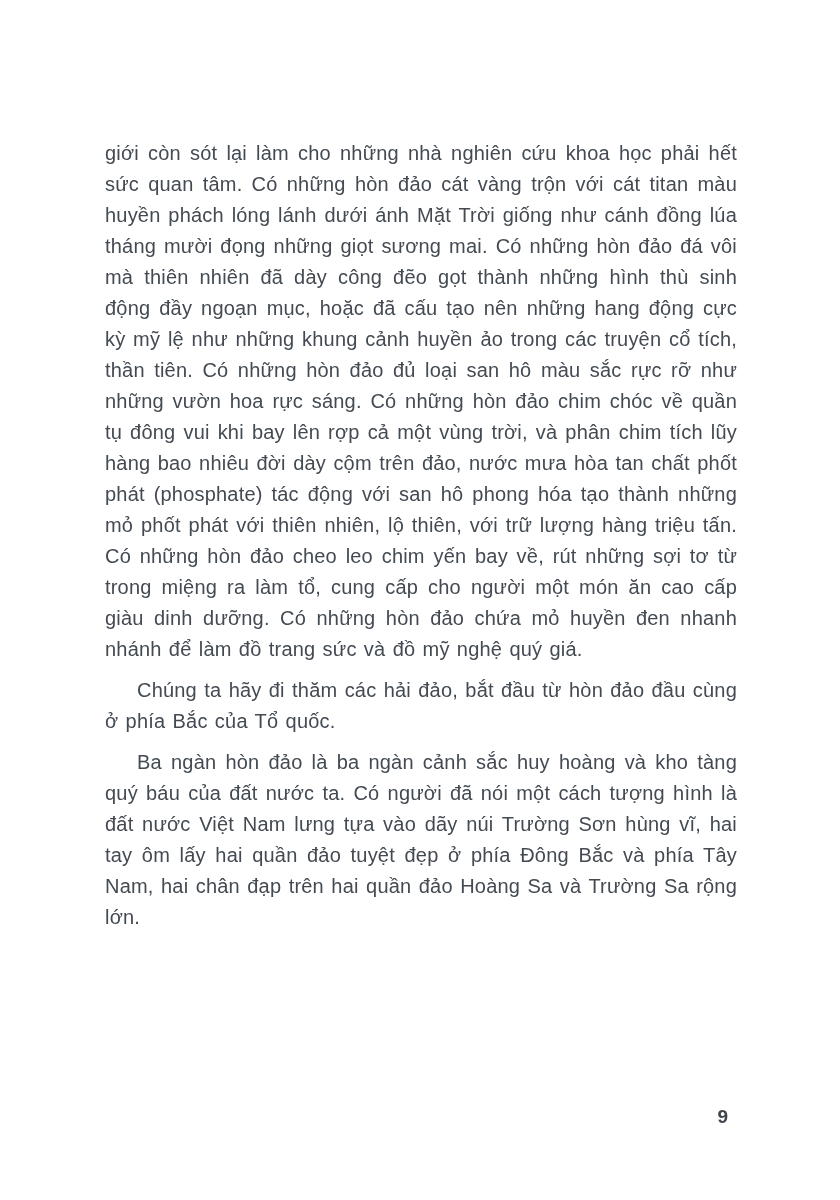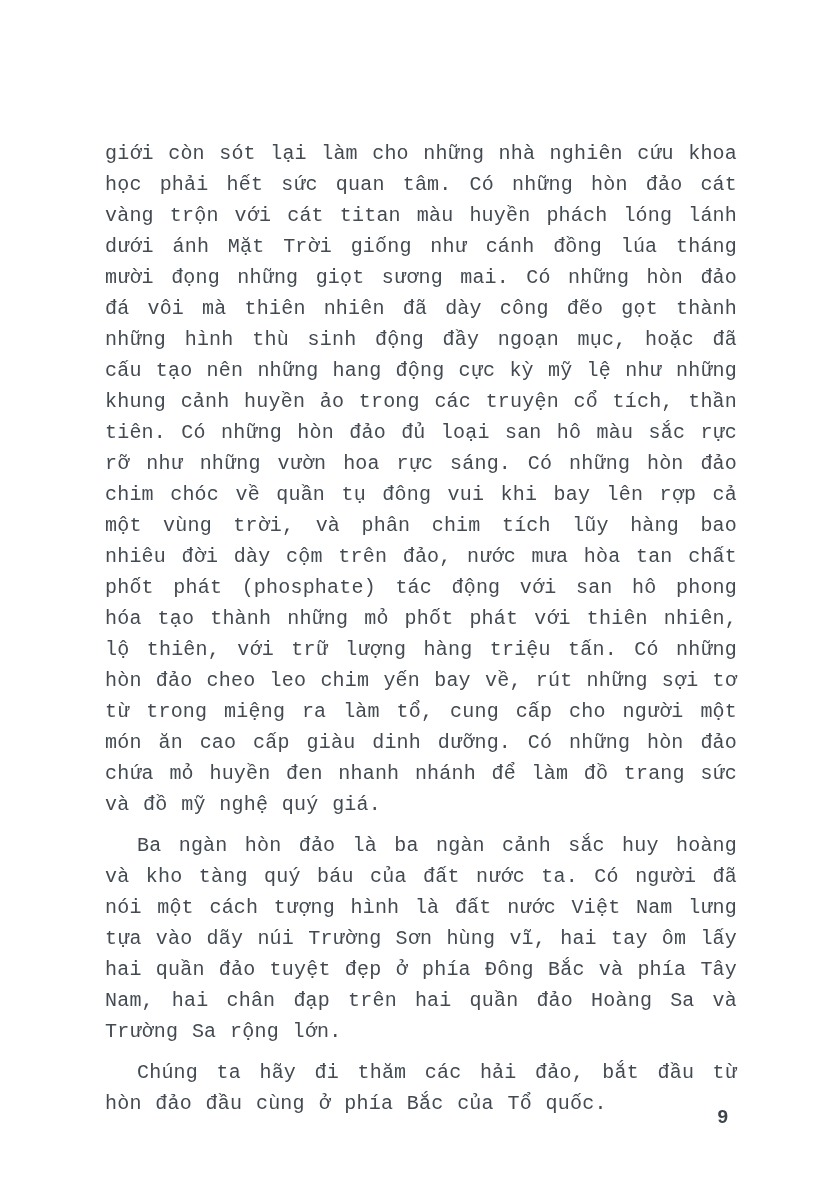--- a/index.html
+++ b/index.html
@@ -26,21 +26,20 @@
     width: 100%;
   }
   .para {
     margin: 0;
     font-size: 20px;
     line-height: 31px;
     text-align: justify;
     letter-spacing: 0.2px;
     word-spacing: 1.5px;
     color: #434a52;
-    font-family: Liberation Mono, monospace;
   }
   .para + .para {
     margin-top: 10px;
   }
   .para.indent {
     text-indent: 32px;
   }
   .signature {
     margin-top: 44px;
     text-align: right;
@@ -57,17 +56,17 @@
     font-size: 19px;
     color: #3d444b;
   }
 </style>
 </head>
 <body>
 
 <div class="page">
   <div class="text-block">
     <p class="para">giới còn sót lại làm cho những nhà nghiên cứu khoa học phải hết sức quan tâm. Có những hòn đảo cát vàng trộn với cát titan màu huyền phách lóng lánh dưới ánh Mặt Trời giống như cánh đồng lúa tháng mười đọng những giọt sương mai. Có những hòn đảo đá vôi mà thiên nhiên đã dày công đẽo gọt thành những hình thù sinh động đầy ngoạn mục, hoặc đã cấu tạo nên những hang động cực kỳ mỹ lệ như những khung cảnh huyền ảo trong các truyện cổ tích, thần tiên. Có những hòn đảo đủ loại san hô màu sắc rực rỡ như những vườn hoa rực sáng. Có những hòn đảo chim chóc về quần tụ đông vui khi bay lên rợp cả một vùng trời, và phân chim tích lũy hàng bao nhiêu đời dày cộm trên đảo, nước mưa hòa tan chất phốt phát (phosphate) tác động với san hô phong hóa tạo thành những mỏ phốt phát với thiên nhiên, lộ thiên, với trữ lượng hàng triệu tấn. Có những hòn đảo cheo leo chim yến bay về, rút những sợi tơ từ trong miệng ra làm tổ, cung cấp cho người một món ăn cao cấp giàu dinh dưỡng. Có những hòn đảo chứa mỏ huyền đen nhanh nhánh để làm đồ trang sức và đồ mỹ nghệ quý giá.</p>
+    <p class="para indent">Chúng ta hãy đi thăm các hải đảo, bắt đầu từ hòn đảo đầu cùng ở phía Bắc của Tổ quốc.</p>
     <p class="para indent">Ba ngàn hòn đảo là ba ngàn cảnh sắc huy hoàng và kho tàng quý báu của đất nước ta. Có người đã nói một cách tượng hình là đất nước Việt Nam lưng tựa vào dãy núi Trường Sơn hùng vĩ, hai tay ôm lấy hai quần đảo tuyệt đẹp ở phía Đông Bắc và phía Tây Nam, hai chân đạp trên hai quần đảo Hoàng Sa và Trường Sa rộng lớn.</p>
-    <p class="para indent">Chúng ta hãy đi thăm các hải đảo, bắt đầu từ hòn đảo đầu cùng ở phía Bắc của Tổ quốc.</p>
   </div>
   <div class="page-number">9</div>
 </div>
 
 </body></html>

